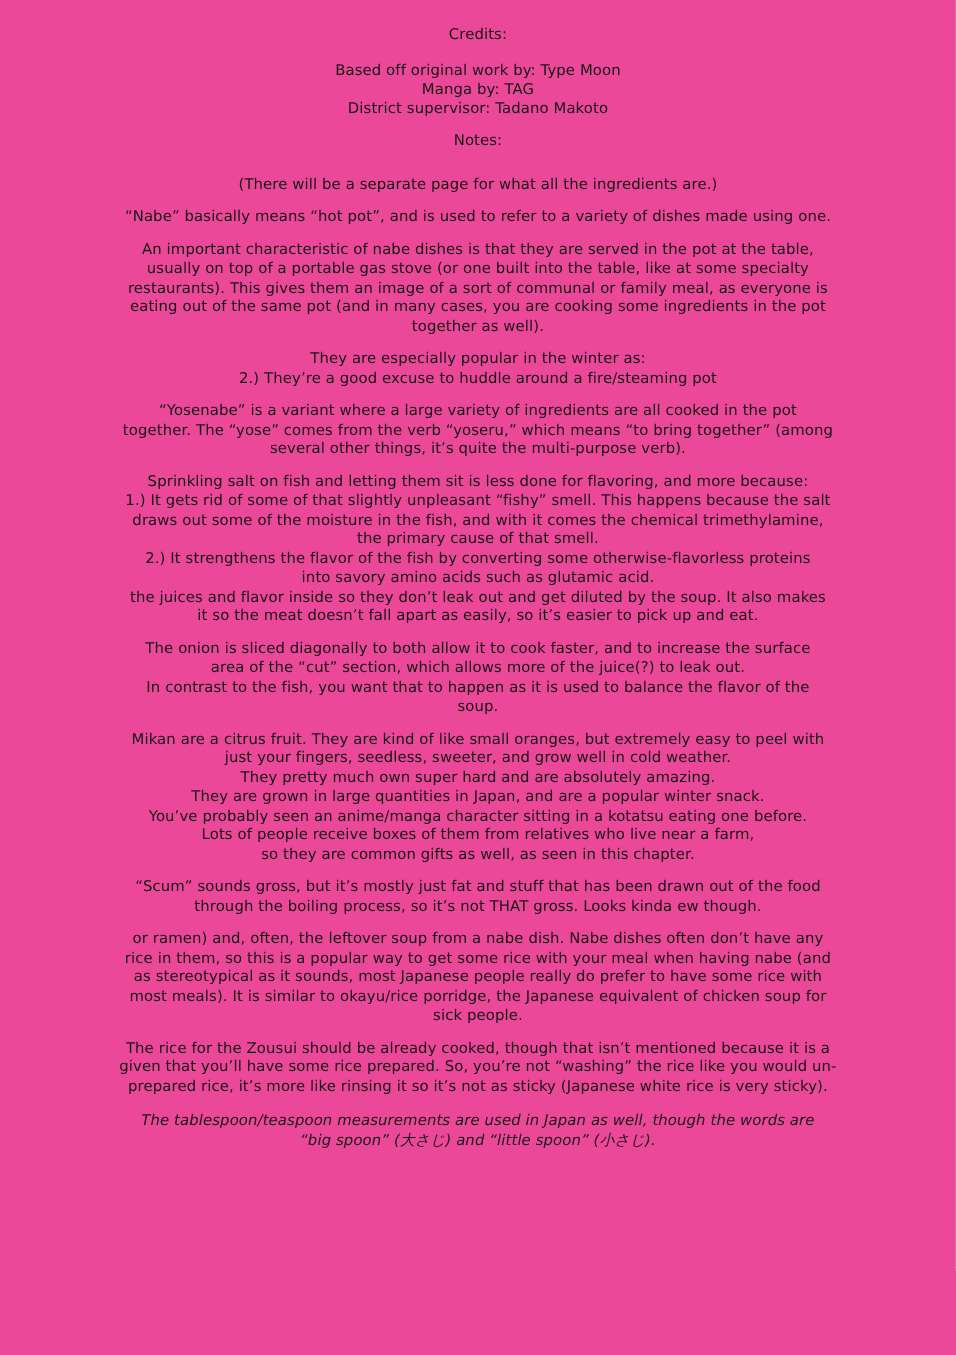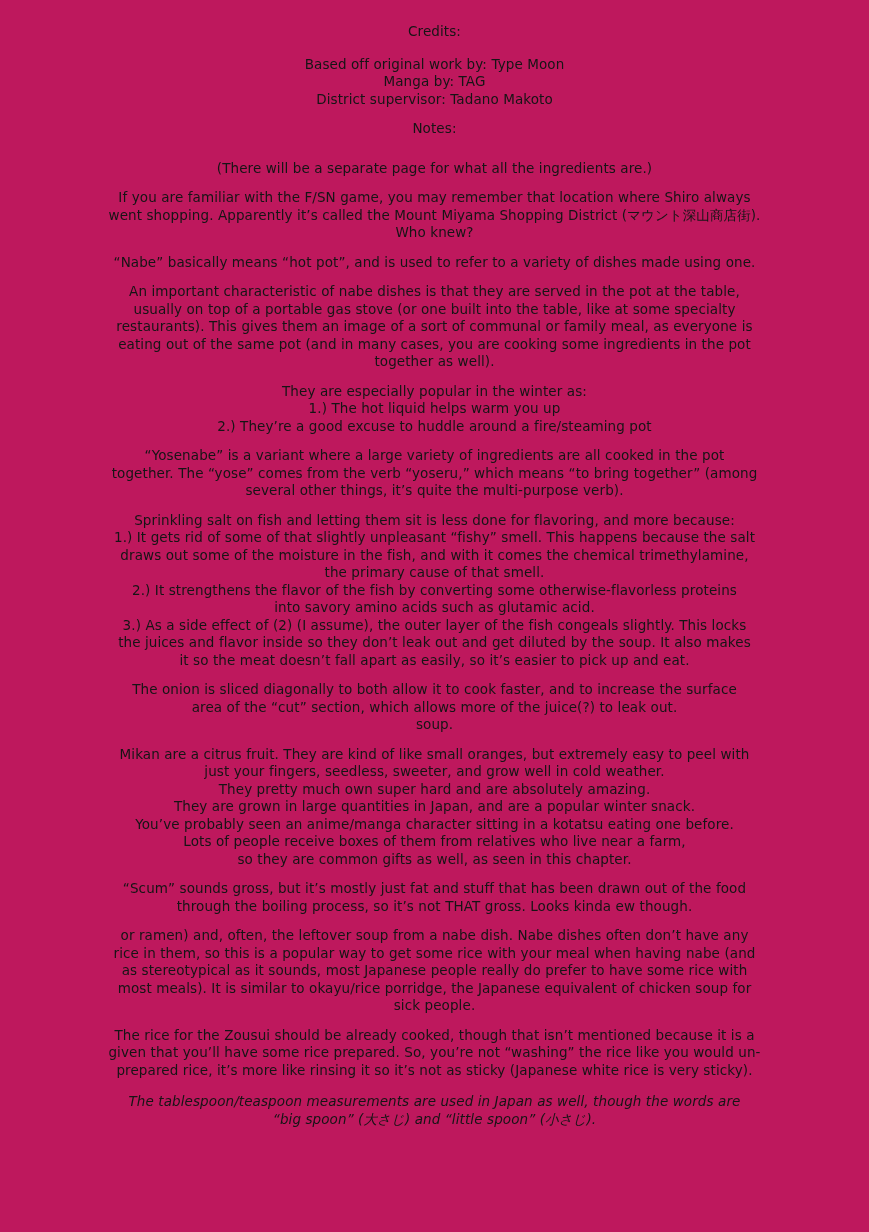--- a/index.html
+++ b/index.html
@@ -6,21 +6,21 @@
     margin: 0;
     padding: 0;
     background: #ffffff;
   }
   .page {
     position: relative;
     width: 869px;
     height: 1232px;
     box-sizing: border-box;
     padding: 23px 38px 0 38px;
-    background: #be185d;
+    background: #ec4899;
     color: #151515;
     font-family: "DejaVu Sans", sans-serif;
     font-size: 13.5px;
     line-height: 17.5px;
     text-align: center;
     letter-spacing: 0.1px;
     overflow: hidden;
   }
   .blk { margin: 0 0 12px 0; }
   .blk.gap-after-heading { margin-bottom: 15px; }
@@ -45,65 +45,59 @@
   </div>
 
   <p class="blk gap-small">
     <span class="ln">Notes:</span>
   </p>
 
   <div class="blk">
     <div class="ln">(There will be a separate page for what all the ingredients are.)</div>
   </div>
 
-  <div class="blk">
-    <div class="ln">If you are familiar with the F/SN game, you may remember that location where Shiro always</div>
-    <div class="ln">went shopping. Apparently it’s called the Mount Miyama Shopping District (マウント深山商店街).</div>
-    <div class="ln">Who knew?</div>
-  </div>
 
   <div class="blk">
     <div class="ln">“Nabe” basically means “hot pot”, and is used to refer to a variety of dishes made using one.</div>
   </div>
 
   <div class="blk">
     <div class="ln">An important characteristic of nabe dishes is that they are served in the pot at the table,</div>
     <div class="ln">usually on top of a portable gas stove (or one built into the table, like at some specialty</div>
     <div class="ln">restaurants). This gives them an image of a sort of communal or family meal, as everyone is</div>
     <div class="ln">eating out of the same pot (and in many cases, you are cooking some ingredients in the pot</div>
     <div class="ln">together as well).</div>
   </div>
 
   <div class="blk">
     <div class="ln">They are especially popular in the winter as:</div>
-    <div class="ln">1.) The hot liquid helps warm you up</div>
     <div class="ln">2.) They’re a good excuse to huddle around a fire/steaming pot</div>
   </div>
 
   <div class="blk">
     <div class="ln">“Yosenabe” is a variant where a large variety of ingredients are all cooked in the pot</div>
     <div class="ln">together. The “yose” comes from the verb “yoseru,” which means “to bring together” (among</div>
     <div class="ln">several other things, it’s quite the multi-purpose verb).</div>
   </div>
 
   <div class="blk">
     <div class="ln">Sprinkling salt on fish and letting them sit is less done for flavoring, and more because:</div>
     <div class="ln">1.) It gets rid of some of that slightly unpleasant “fishy” smell. This happens because the salt</div>
     <div class="ln">draws out some of the moisture in the fish, and with it comes the chemical trimethylamine,</div>
     <div class="ln">the primary cause of that smell.</div>
     <div class="ln">2.) It strengthens the flavor of the fish by converting some otherwise-flavorless proteins</div>
     <div class="ln">into savory amino acids such as glutamic acid.</div>
-    <div class="ln">3.) As a side effect of (2) (I assume), the outer layer of the fish congeals slightly. This locks</div>
     <div class="ln">the juices and flavor inside so they don’t leak out and get diluted by the soup. It also makes</div>
     <div class="ln">it so the meat doesn’t fall apart as easily, so it’s easier to pick up and eat.</div>
   </div>
 
   <div class="blk">
     <div class="ln">The onion is sliced diagonally to both allow it to cook faster, and to increase the surface</div>
     <div class="ln">area of the “cut” section, which allows more of the juice(?) to leak out.</div>
+    <div class="ln">In contrast to the fish, you want that to happen as it is used to balance the flavor of the</div>
     <div class="ln">soup.</div>
   </div>
 
   <div class="blk">
     <div class="ln">Mikan are a citrus fruit. They are kind of like small oranges, but extremely easy to peel with</div>
     <div class="ln">just your fingers, seedless, sweeter, and grow well in cold weather.</div>
     <div class="ln">They pretty much own super hard and are absolutely amazing.</div>
     <div class="ln">They are grown in large quantities in Japan, and are a popular winter snack.</div>
     <div class="ln">You’ve probably seen an anime/manga character sitting in a kotatsu eating one before.</div>
     <div class="ln">Lots of people receive boxes of them from relatives who live near a farm,</div>

